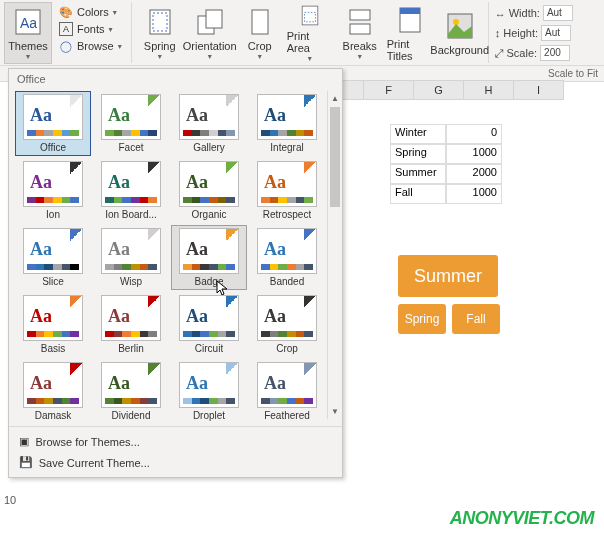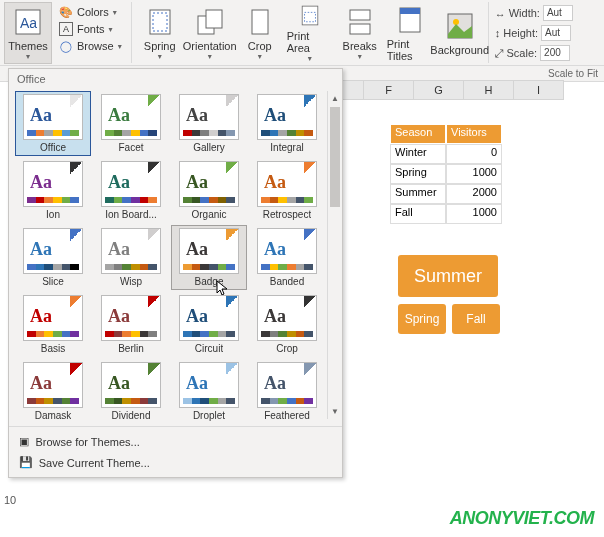--- a/index.html
+++ b/index.html
@@ -488,24 +488,20 @@
 
 <div class="sheet-area">
   <div class="col-hdrs">
     <div class="rowhdr"></div>
     <div>F</div>
     <div>G</div>
     <div>H</div>
     <div>I</div>
   </div>
   <div class="data-tbl">
-    <div class="data-hdr">
-      <div>Season</div>
-      <div>Visitors</div>
-    </div>
     <div id="data-rows">
         <div class="data-row">
           <div>Winter</div>
           <div>0</div>
         </div>
         <div class="data-row">
           <div>Spring</div>
           <div>1000</div>
         </div>
         <div class="data-row">

